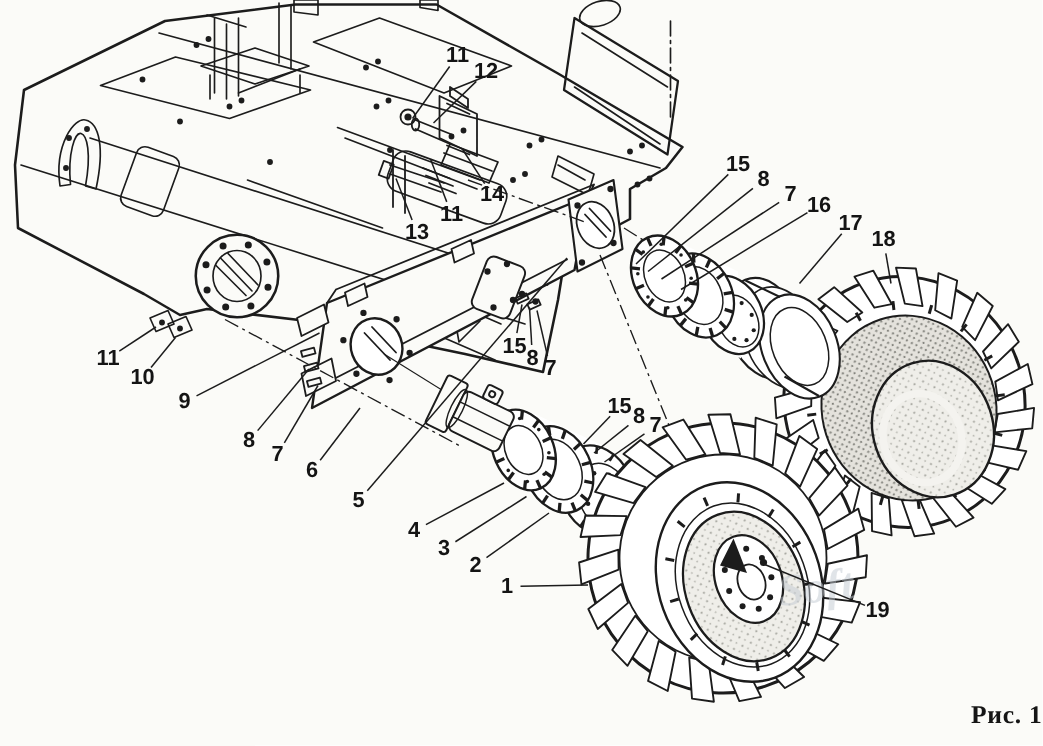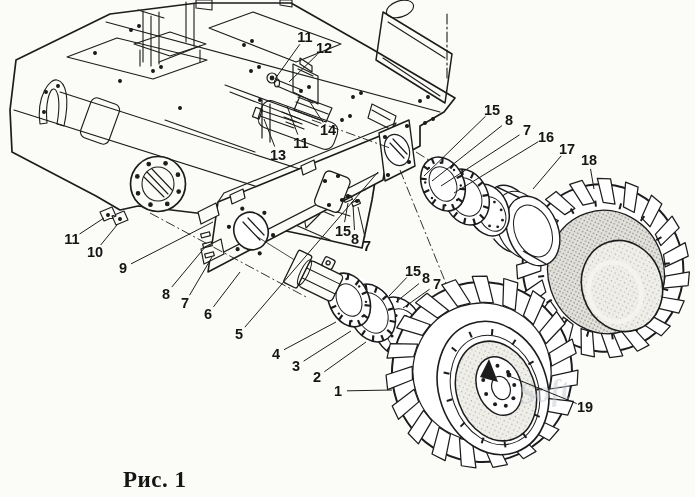--- a/index.html
+++ b/index.html
@@ -2,21 +2,21 @@
 <html><head>
 <meta charset="utf-8">
 <style>
   html,body{margin:0;padding:0;background:#ffffff;}
   .screen{position:relative;width:695px;height:497px;background:#fbfbf8;overflow:hidden;
           font-family:"Liberation Sans",sans-serif;}
   .screen svg{position:absolute;left:0;top:0;}
   .callout{font:700 14.5px "Liberation Sans",sans-serif;fill:#141414;text-anchor:middle;dominant-baseline:central;}
   .wm{font:italic 700 30px "Liberation Serif",serif;fill:#c3cad2;opacity:.5;}
   .caption{position:absolute;left:0;top:467px;width:695px;display:flex;align-items:baseline;
-           font-family:"Liberation Serif",serif;font-size:23px;font-weight:bold;color:#151515;}
+           font-family:"Liberation Serif",serif;font-size:17px;font-weight:bold;color:#151515;justify-content:flex-end;}
   .fig-label{margin-left:123px;letter-spacing:.5px;white-space:nowrap;}
   .fig-text{margin-left:27px;letter-spacing:.2px;word-spacing:2px;white-space:nowrap;}
   .fig-text span{margin-right:6px;}
 </style>
 </head>
 <body>
 
 <div class="screen">
 
 <svg id="fig" width="695" height="497" viewBox="0 0 695 497">

